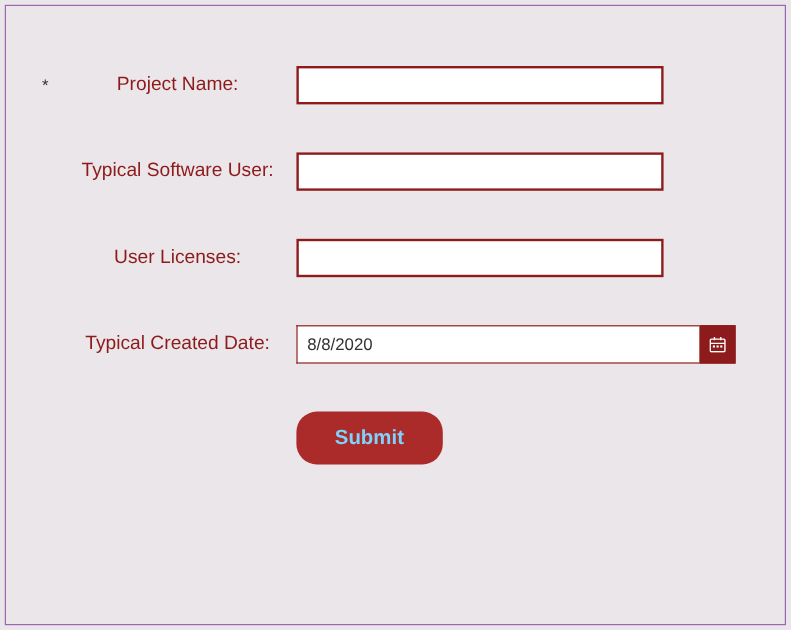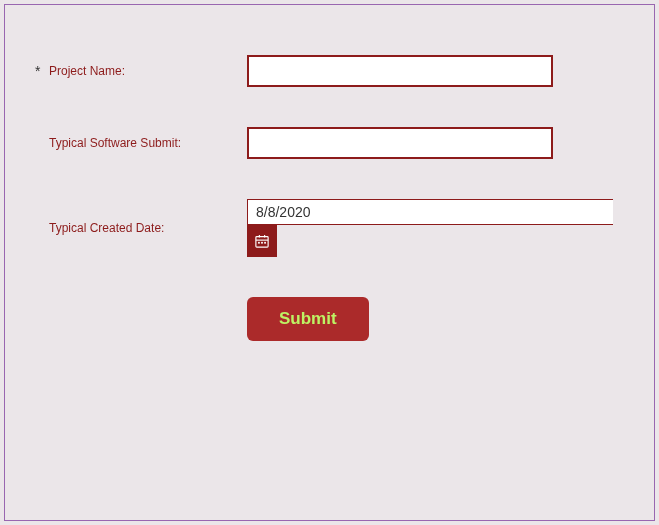--- a/index.html
+++ b/index.html
@@ -31,40 +31,40 @@
     }
     .required-marker {
       width: 14px;
       text-align: left;
       color: #333;
       font-size: 14px;
     }
     .label {
       width: 198px;
       color: #8d1b1b;
-      font-size: 12px;
+      font-size: 16px;
       font-weight: 400;
+      text-align: center;
     }
     .label-spacer {
       width: 14px;
     }
     .text-input {
       width: 306px;
       height: 32px;
       border: 2px solid #8d1b1b;
       background: #fff;
       padding: 4px 6px;
       font-size: 14px;
       color: #333;
       outline: none;
     }
     .date-wrap {
       display: flex;
       width: 366px;
-      flex-direction: column;
     }
     .date-input {
       flex: 1;
       height: 32px;
       border: 1px solid #8d1b1b;
       border-right: none;
       background: #fff;
       padding: 4px 8px;
       font-size: 14px;
       color: #333;
@@ -85,23 +85,23 @@
       height: 14px;
       fill: #fff;
     }
     .submit-row {
       display: flex;
       margin-top: 25px;
       padding-left: 212px;
     }
     .submit-btn {
       background: #ab2a2a;
-      color: #bef264;
+      color: #7dd3fc;
       border: none;
-      border-radius: 6px;
+      border-radius: 17px;
       padding: 12px 32px;
       font-size: 17px;
       font-weight: 700;
       cursor: pointer;
       font-family: inherit;
     }
   </style>
 </head>
 <body>
 
@@ -109,24 +109,29 @@
 
   <div class="form-row">
     <span class="required-marker">*</span>
     <span class="label">Project Name:</span>
     <input type="text" class="text-input" value="" style="">
   </div>
 
 
   <div class="form-row">
     <span class="label-spacer"></span>
-    <span class="label">Typical Software Submit:</span>
+    <span class="label">Typical Software User:</span>
     <input type="text" class="text-input" value="" style="">
   </div>
 
+  <div class="form-row">
+    <span class="label-spacer"></span>
+    <span class="label">User Licenses:</span>
+    <input type="text" class="text-input" value="" style="">
+  </div>
 
   <div class="form-row">
     <span class="label-spacer"></span>
     <span class="label">Typical Created Date:</span>
     <div class="date-wrap">
       <input type="text" class="date-input" value="8/8/2020" style="">
       <div class="date-btn">
         <svg viewBox="0 0 16 16">
           <rect x="1" y="3" width="14" height="12" rx="1" ry="1" fill="none" stroke="#fff" stroke-width="1.3"></rect>
           <line x1="1" y1="7" x2="15" y2="7" stroke="#fff" stroke-width="1.3"></line>

